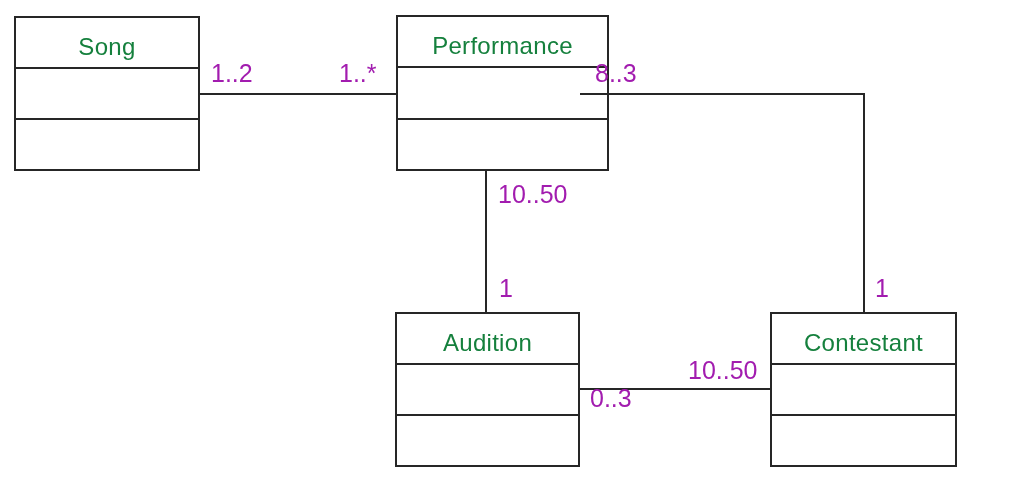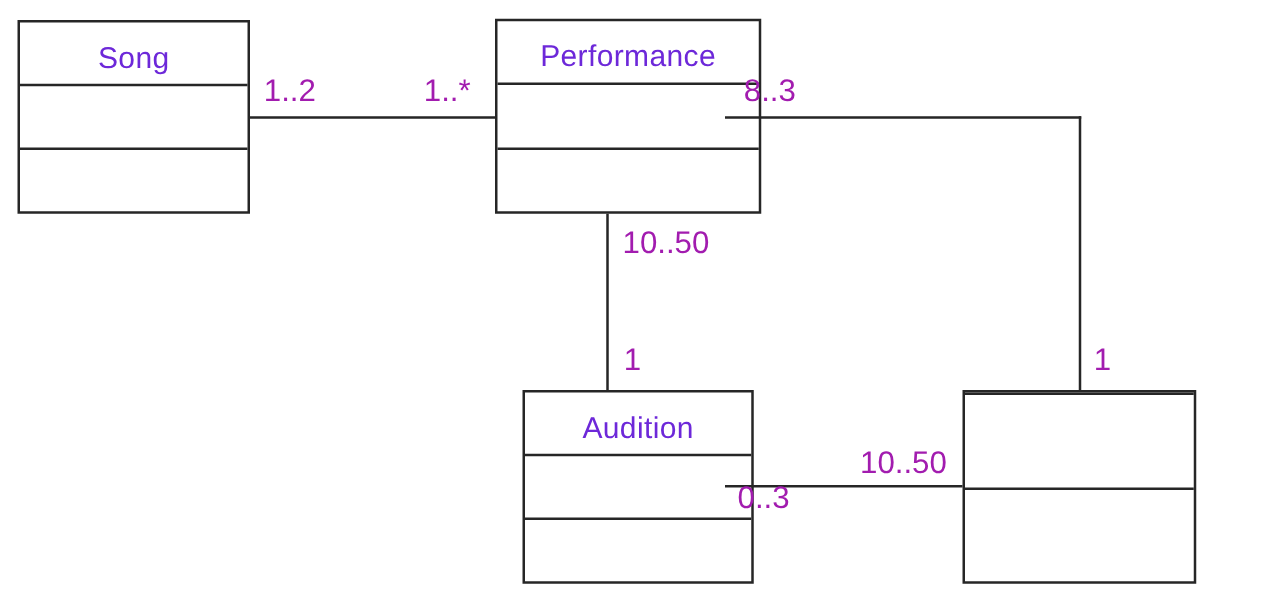--- a/index.html
+++ b/index.html
@@ -24,21 +24,21 @@
     flex-direction: column;
   }
   .uml-title {
     height: 49px;
     display: flex;
     align-items: center;
     justify-content: center;
     padding-top: 9px;
     box-sizing: border-box;
     font-size: 24px;
-    color: #6d28d9;
+    color: #15803d;
     letter-spacing: 0.3px;
   }
   .uml-comp {
     border-top: 2px solid #262626;
     flex: 1;
   }
   .edge {
     position: absolute;
     background: #262626;
   }
@@ -60,27 +60,28 @@
     <div class="uml-comp"></div>
     <div class="uml-comp"></div>
   </div>
 
   <div class="uml-class" style="left:396px; top:15px; width:213px; height:156px;">
     <div class="uml-title">Performance</div>
     <div class="uml-comp"></div>
     <div class="uml-comp"></div>
   </div>
 
-  <div class="uml-class" style="left:395px; top:312px; width:185px; height:155px;margin-left:23px;">
+  <div class="uml-class" style="left:395px; top:312px; width:185px; height:155px;">
     <div class="uml-title">Audition</div>
     <div class="uml-comp"></div>
     <div class="uml-comp"></div>
   </div>
 
   <div class="uml-class" style="left:770px; top:312px; width:187px; height:155px;">
+    <div class="uml-title">Contestant</div>
     <div class="uml-comp"></div>
     <div class="uml-comp"></div>
   </div>
 
   <div class="edge" style="left:200px; top:93px; width:196px; height:2px;"></div>
 
   <div class="edge" style="left:580px; top:93px; width:285px; height:2px;"></div>
   <div class="edge" style="left:863px; top:93px; width:2px; height:219px;"></div>
 
   <div class="edge" style="left:485px; top:171px; width:2px; height:141px;"></div>

